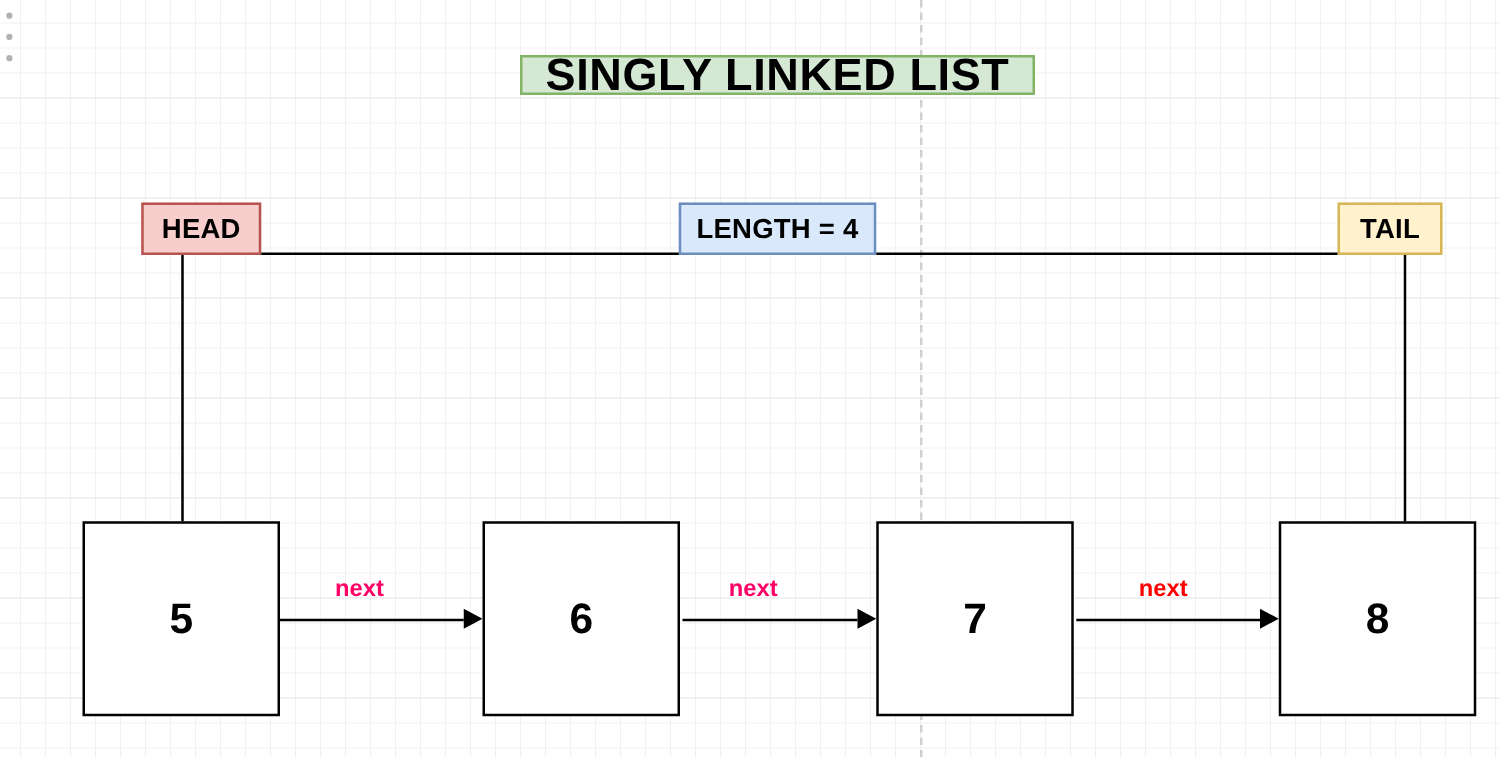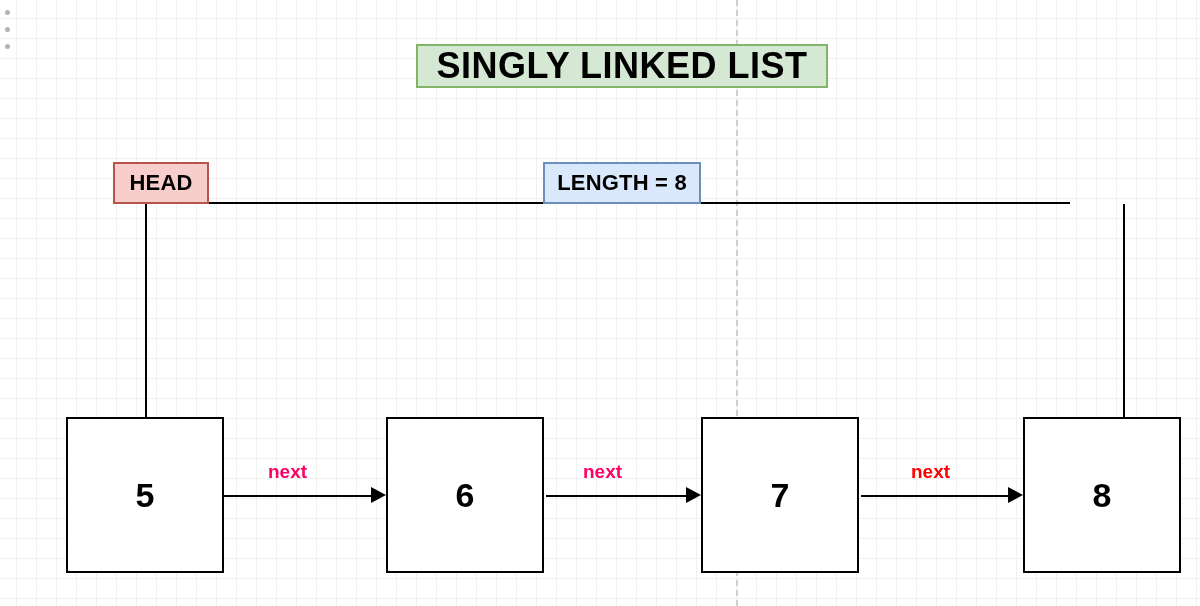--- a/index.html
+++ b/index.html
@@ -58,21 +58,21 @@
     font-weight: bold;
     color: #000000;
     letter-spacing: 0.2px;
     white-space: nowrap;
   }
 
   #title-box {
     left: 416px;
     top: 44px;
     width: 412px;
-    height: 44px;
+    height: 32px;
     background: #d5e8d4;
     border: 2px solid #82b366;
     font-size: 36px;
     letter-spacing: 0.5px;
   }
 
   #head-box {
     left: 113px;
     top: 162px;
     width: 96px;
@@ -176,22 +176,23 @@
     <i></i>
     <i></i>
   </div>
 
   <div class="guide-v" style="left:736px;"></div>
 
   <div class="labelbox" id="title-box">SINGLY LINKED LIST</div>
 
   <div class="labelbox" id="head-box">HEAD</div>
 
-  <div class="labelbox" id="length-box">LENGTH = 8</div>
-
+  <div class="labelbox" id="length-box">LENGTH = 4</div>
+
+  <div class="labelbox" id="tail-box">TAIL</div>
 
   <div class="hline" style="left:209px; top:202px; width:334px;"></div>
   <div class="hline" style="left:701px; top:202px; width:369px;"></div>
 
   <div class="vline" style="left:145px; top:204px; height:214px;"></div>
 
   <div class="vline" style="left:1123px; top:204px; height:214px;"></div>
 
   <div class="node" id="node-0">5</div>
   <div class="node" id="node-1">6</div>

